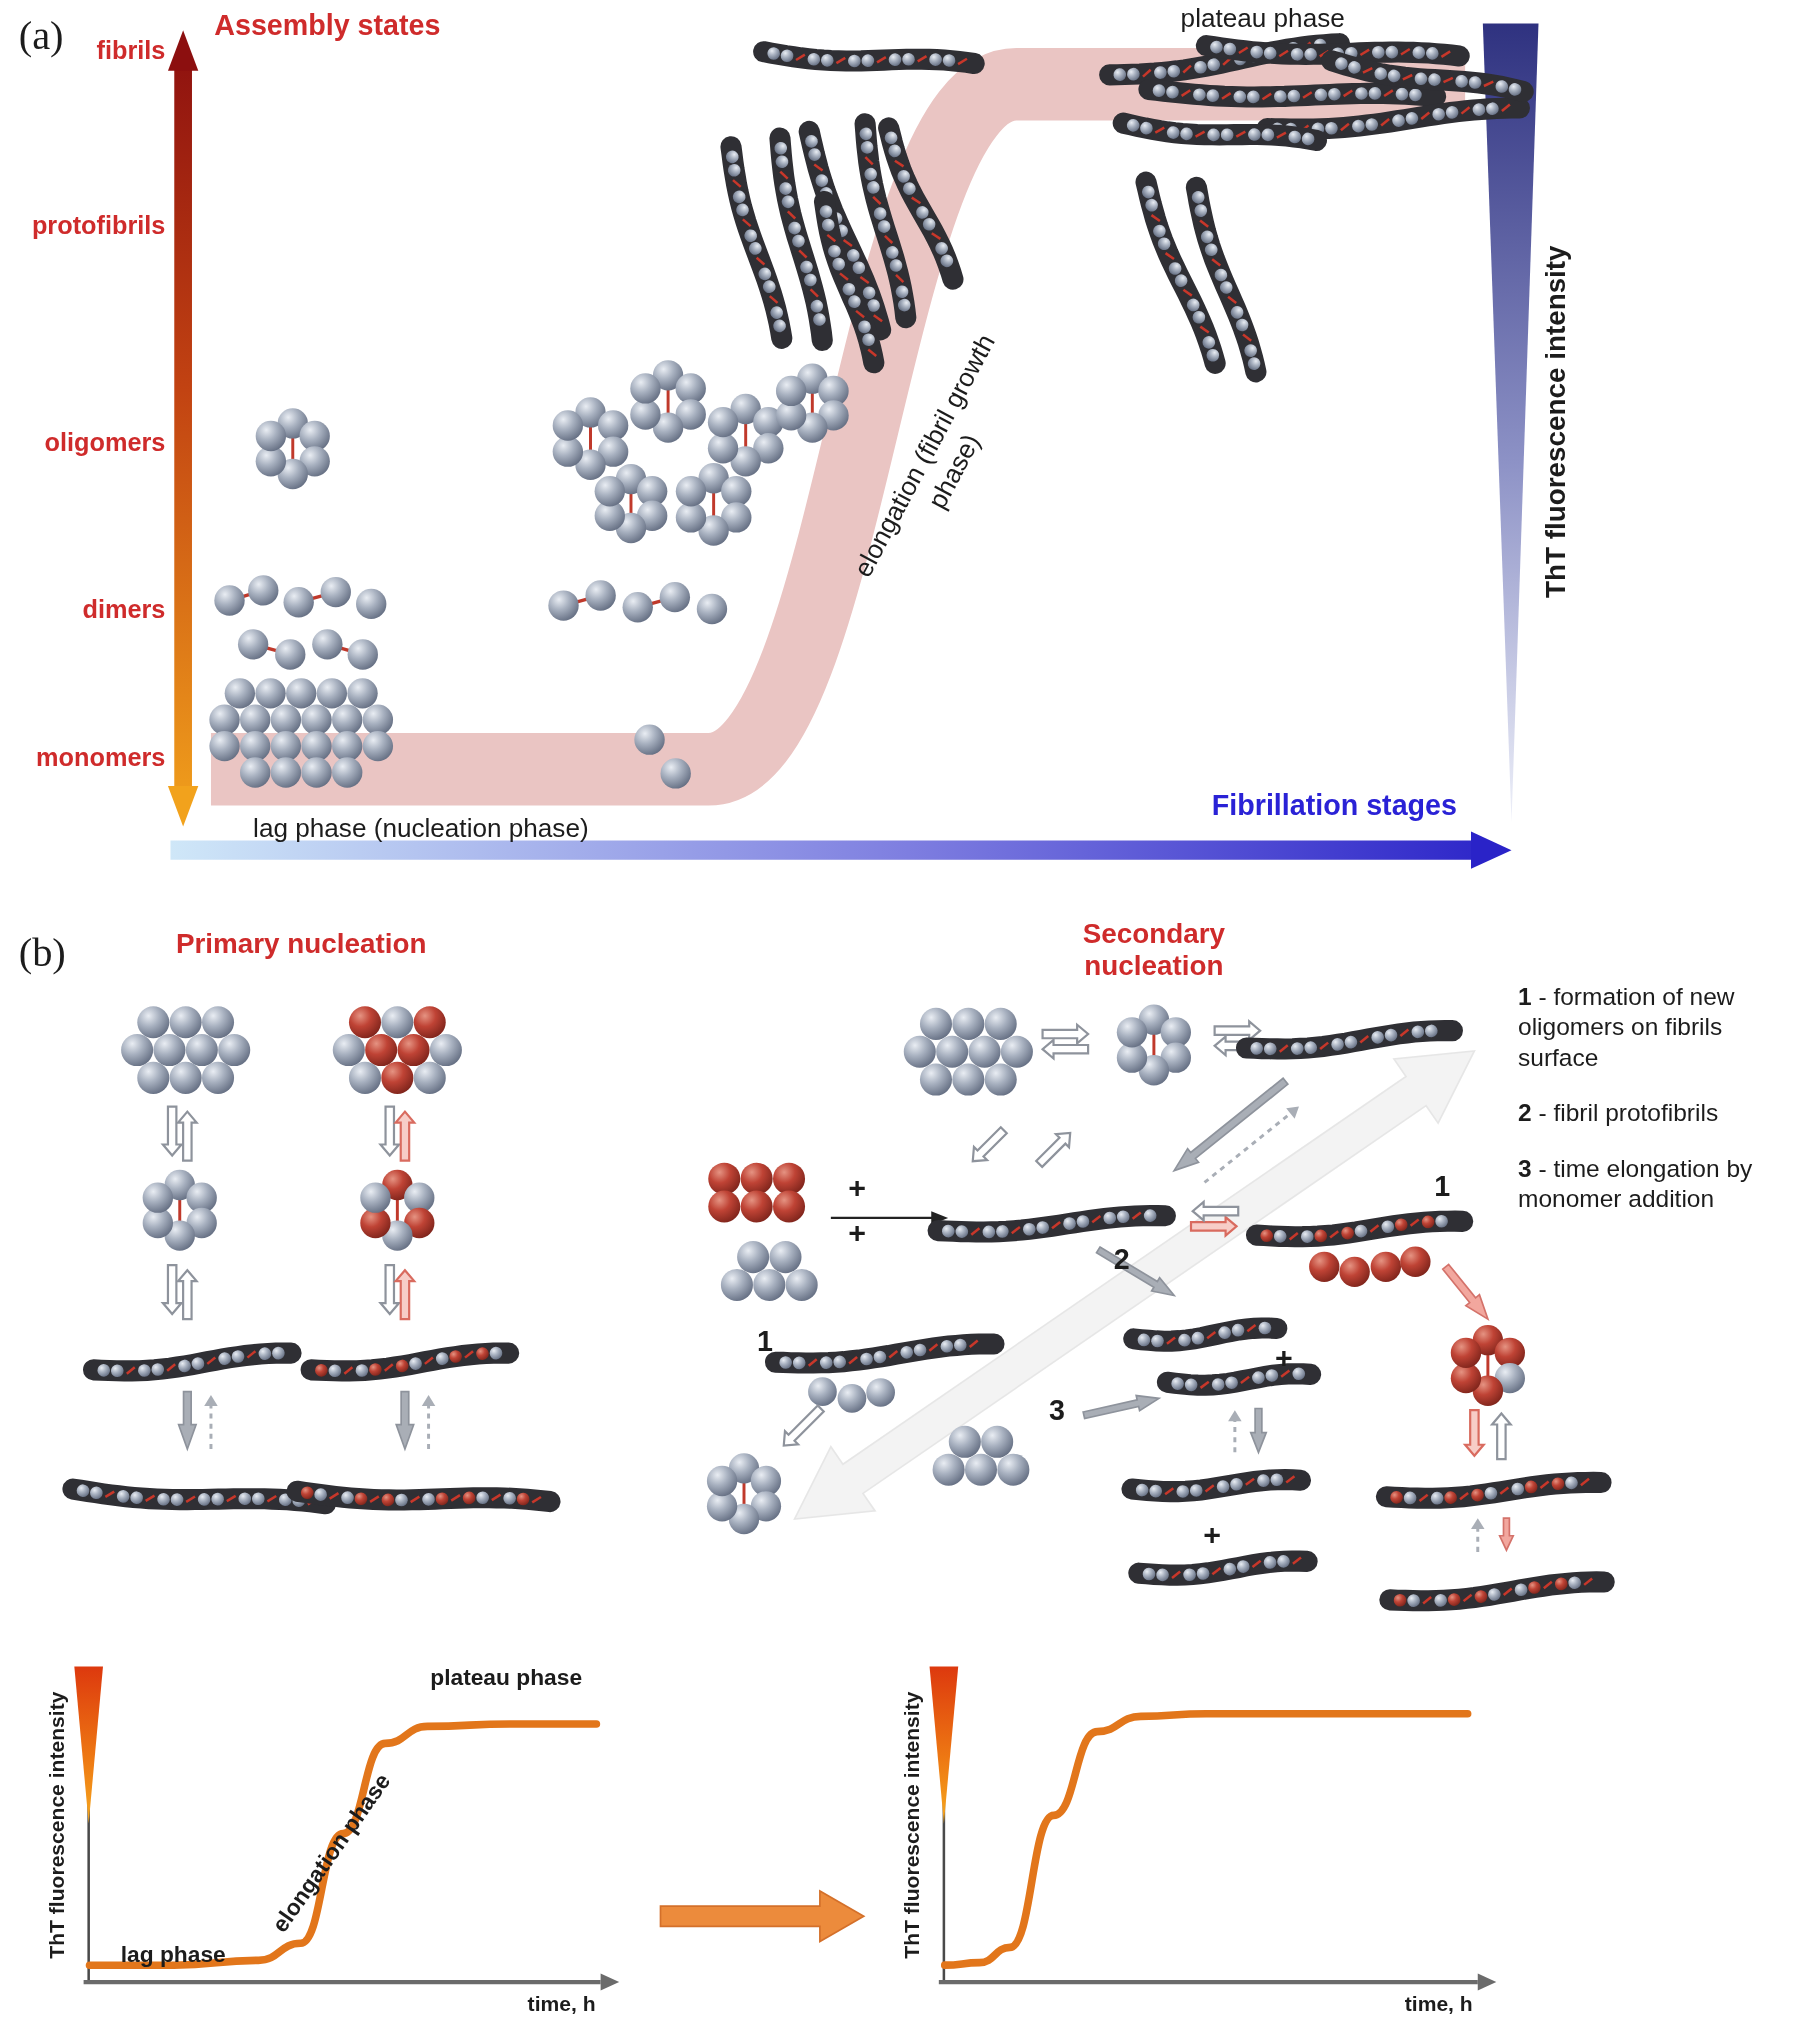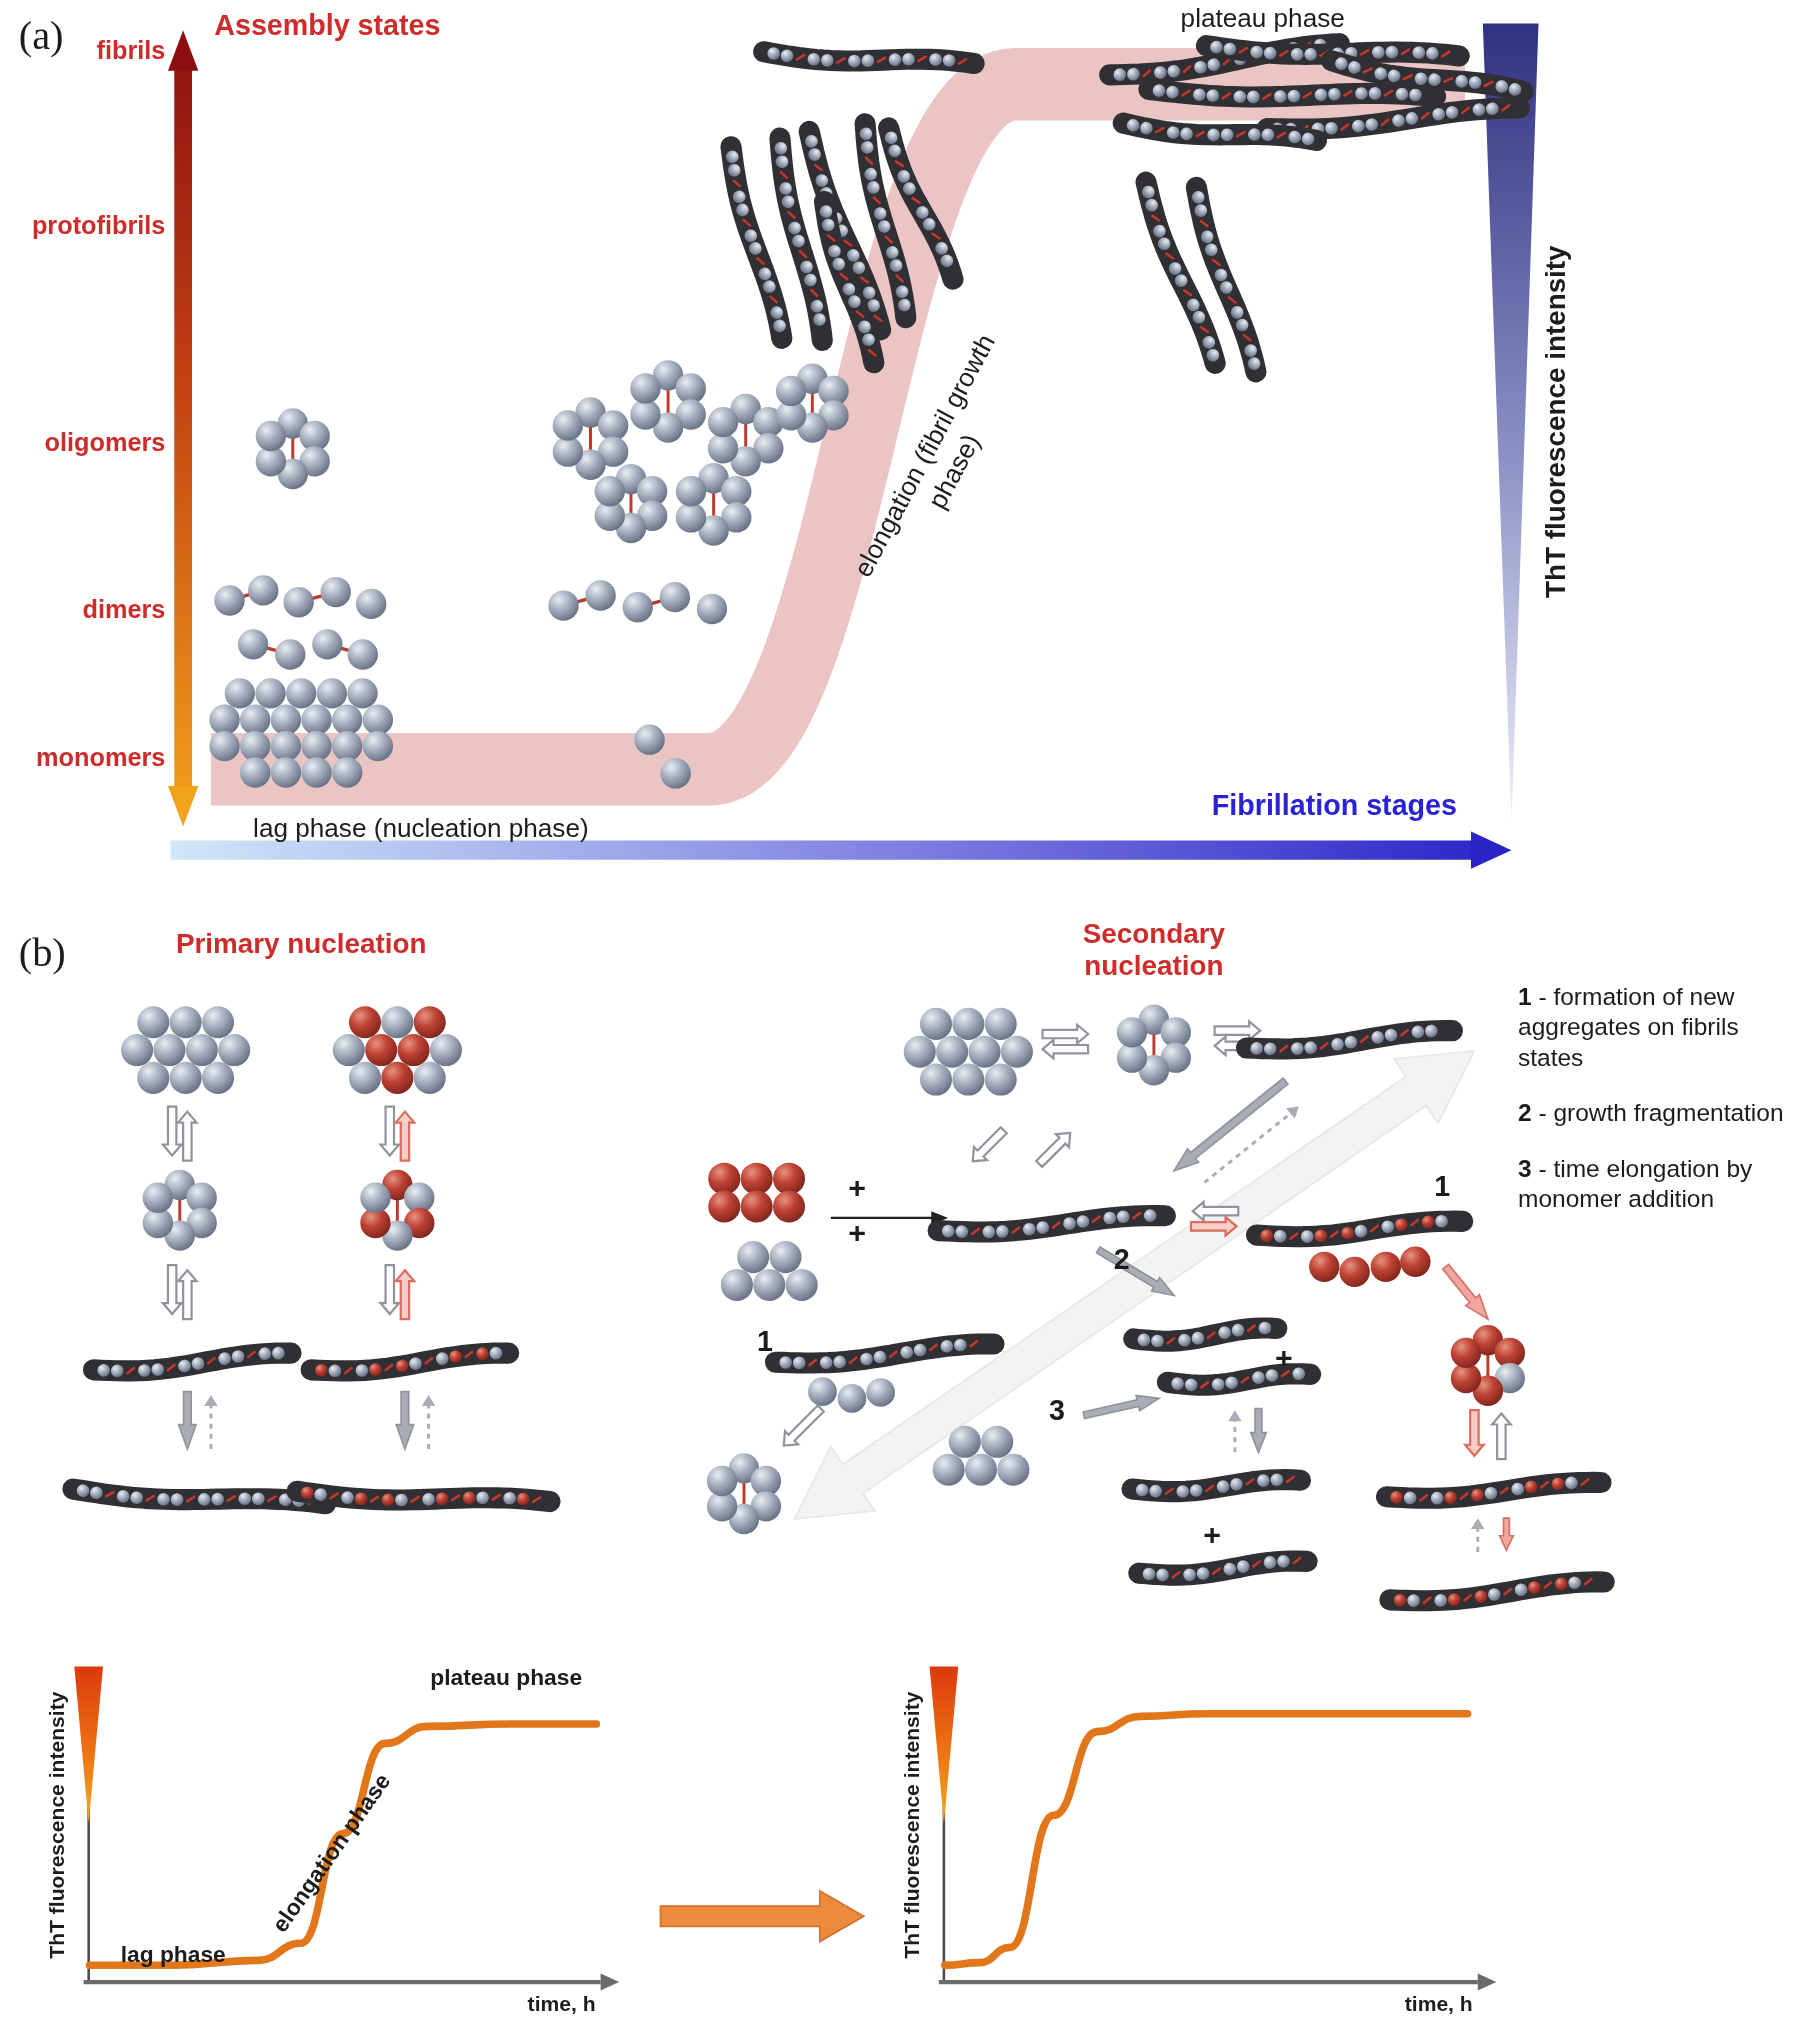--- a/index.html
+++ b/index.html
@@ -933,18 +933,18 @@
   <text class="t-bold" x="706" y="2384" font-size="25" text-anchor="end">time, h</text>
   <text class="t-bold" x="1746" y="2384" font-size="25" text-anchor="end">time, h</text>
   <text class="t-bold" x="143" y="2326" font-size="27">lag phase</text>
   <g transform="translate(400 2202) rotate(-55)">
     <text x="0" y="0" font-size="27" font-weight="700" text-anchor="middle">elongation phase</text>
   </g>
   <text class="t-bold" x="600" y="1998" font-size="27" text-anchor="middle">plateau phase</text>
 </svg>
 
 <div id="legend">
-  <div class="legend-item"><span class="lnum">1</span><span> - formation of new aggregates on fibrils states</span></div>
-  <div class="legend-item"><span class="lnum">2</span><span> - growth fragmentation</span></div>
+  <div class="legend-item"><span class="lnum">1</span><span> - formation of new oligomers on fibrils surface</span></div>
+  <div class="legend-item"><span class="lnum">2</span><span> - fibril protofibrils</span></div>
   <div class="legend-item"><span class="lnum">3</span><span> - time elongation by monomer addition</span></div>
 </div>
 </div>
 
 
 </body></html>

